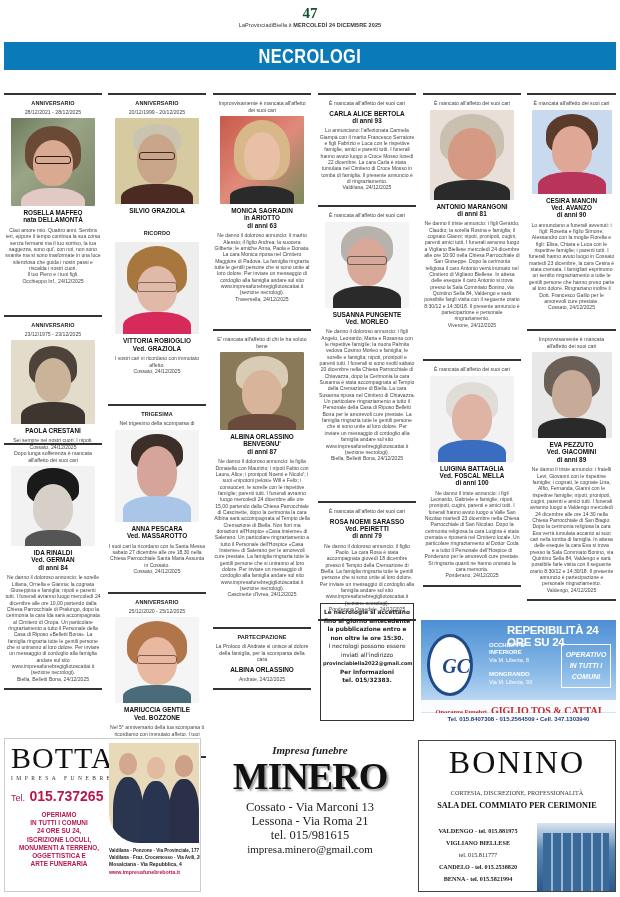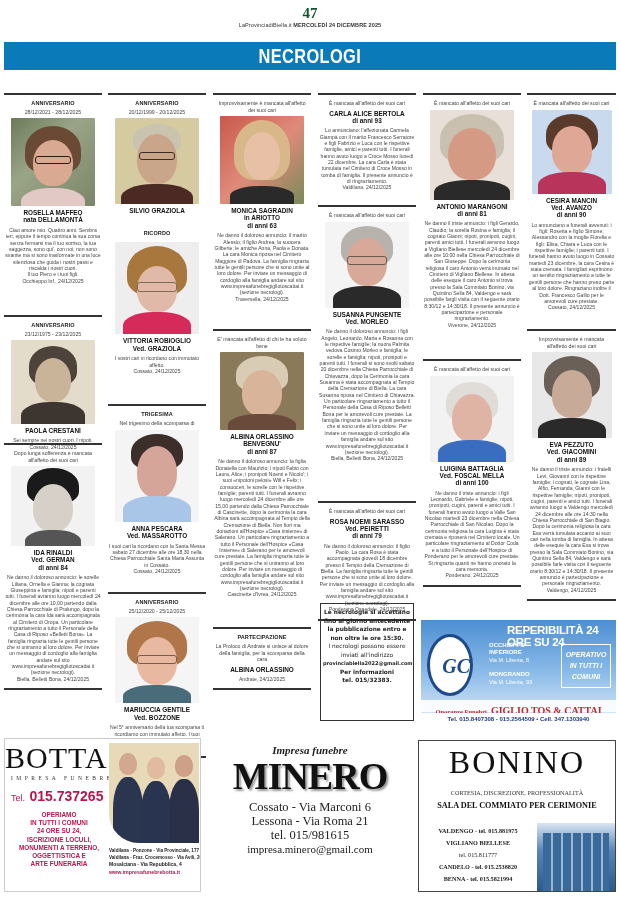--- a/index.html
+++ b/index.html
@@ -296,21 +296,21 @@
   <div style="position:absolute;left:68px;top:59px;font-size:5.5px;color:#fff;">Via M. Liberta, 93</div>
   <div style="position:absolute;left:140px;top:24px;width:50px;height:44px;border:1px solid #fff;padding:4px 3px;font-style:italic;font-weight:bold;font-size:7px;line-height:11px;text-align:center;color:#fff;">OPERATIVO IN TUTTI I COMUNI</div>
   <div style="position:absolute;left:0;top:80px;width:195px;height:12px;background:rgba(255,255,255,0.9);text-align:center;font-family:'Liberation Serif',serif;color:#c8272e;white-space:nowrap;">
     <span style="font-size:6.5px;font-weight:bold;">Onoranze Funebri</span>
     <span style="font-size:10px;font-weight:bold;">GIGLIO TOS &amp; CATTAI</span>
   </div>
   <div style="position:absolute;left:0;top:93px;width:195px;height:13px;background:#fff;text-align:center;font-weight:bold;font-size:6px;line-height:13px;color:#1e3a80;white-space:nowrap;">Tel. 015.8407308 - 015.2564509 • Cell. 347.1303940</div>
 </div>
 
 <div class="ad ad-botta">
-  <div style="position:absolute;left:0;top:2px;font-family:'Liberation Serif',serif;font-size:30px;letter-spacing:1px;color:#111;">BOTTA</div>
+  <div style="position:absolute;left:6px;top:2px;font-family:'Liberation Serif',serif;font-size:30px;letter-spacing:1px;color:#111;">BOTTA</div>
   <div style="position:absolute;left:6px;top:36px;font-family:'Liberation Serif',serif;font-size:5.5px;letter-spacing:3.5px;color:#333;">IMPRESA FUNEBRE</div>
   <div style="position:absolute;left:6px;top:48px;white-space:nowrap;color:#b8174e;font-weight:bold;">
     <span style="font-size:9px;font-weight:normal;">Tel.</span>
     <span style="font-size:14px;">015.737265</span>
   </div>
   <div style="position:absolute;left:4px;top:72px;width:100px;text-align:center;color:#b8174e;font-weight:bold;font-size:6.4px;line-height:8.2px;">
     <div>OPERIAMO</div>
     <div>IN TUTTI I COMUNI</div>
     <div>24 ORE SU 24,</div>
     <div>ISCRIZIONE LOCULI,</div>
@@ -330,21 +330,21 @@
     <div>Valdilana - Ponzone - Via Provinciale, 177</div>
     <div>Valdilana - Fraz. Crocemosso - Via Avili, 20</div>
     <div style="font-size:5px;">Mosalciana - Via Repubblica, 4</div>
     <div style="color:#b8174e;font-size:5.3px;margin-top:1px;">www.impresafunebrebotta.it</div>
   </div>
 </div>
 
 <div class="ad ad-minero" style="text-align:center;font-family:'Liberation Serif',serif;">
   <div style="margin-top:6px;font-style:italic;font-weight:bold;font-size:11px;color:#222;">Impresa funebre</div>
   <div style="font-weight:bold;font-size:38px;line-height:40px;color:#111;letter-spacing:-1px;text-shadow:2px 2px 2px #999;">MINERO</div>
-  <div style="font-size:12.5px;line-height:14px;color:#222;margin-top:4px;">Cossato - Via Marconi 6</div>
+  <div style="font-size:12.5px;line-height:14px;color:#222;margin-top:4px;">Cossato - Via Marconi 13</div>
   <div style="font-size:12.5px;line-height:14px;color:#222;">Lessona - Via Roma 21</div>
   <div style="font-size:12.5px;line-height:14px;color:#222;">tel. 015/981615</div>
   <div style="font-size:11px;line-height:14px;color:#222;">impresa.minero@gmail.com</div>
 </div>
 
 <div class="ad ad-bonino" style="font-family:'Liberation Serif',serif;">
   <div style="position:absolute;left:0;top:4px;width:196px;text-align:center;font-size:32px;line-height:34px;letter-spacing:2px;color:#111;">BONINO</div>
   <div style="position:absolute;left:0;top:48px;width:196px;text-align:center;font-size:6.2px;color:#333;">CORTESIA, DISCREZIONE, PROFESSIONALITÀ</div>
   <div style="position:absolute;left:0;top:60px;width:196px;text-align:center;font-size:8.2px;font-weight:bold;color:#111;white-space:nowrap;">SALA DEL COMMIATO PER CERIMONIE</div>
   <div style="position:absolute;left:4px;top:84px;width:110px;text-align:center;font-size:6.2px;line-height:12px;color:#222;">

